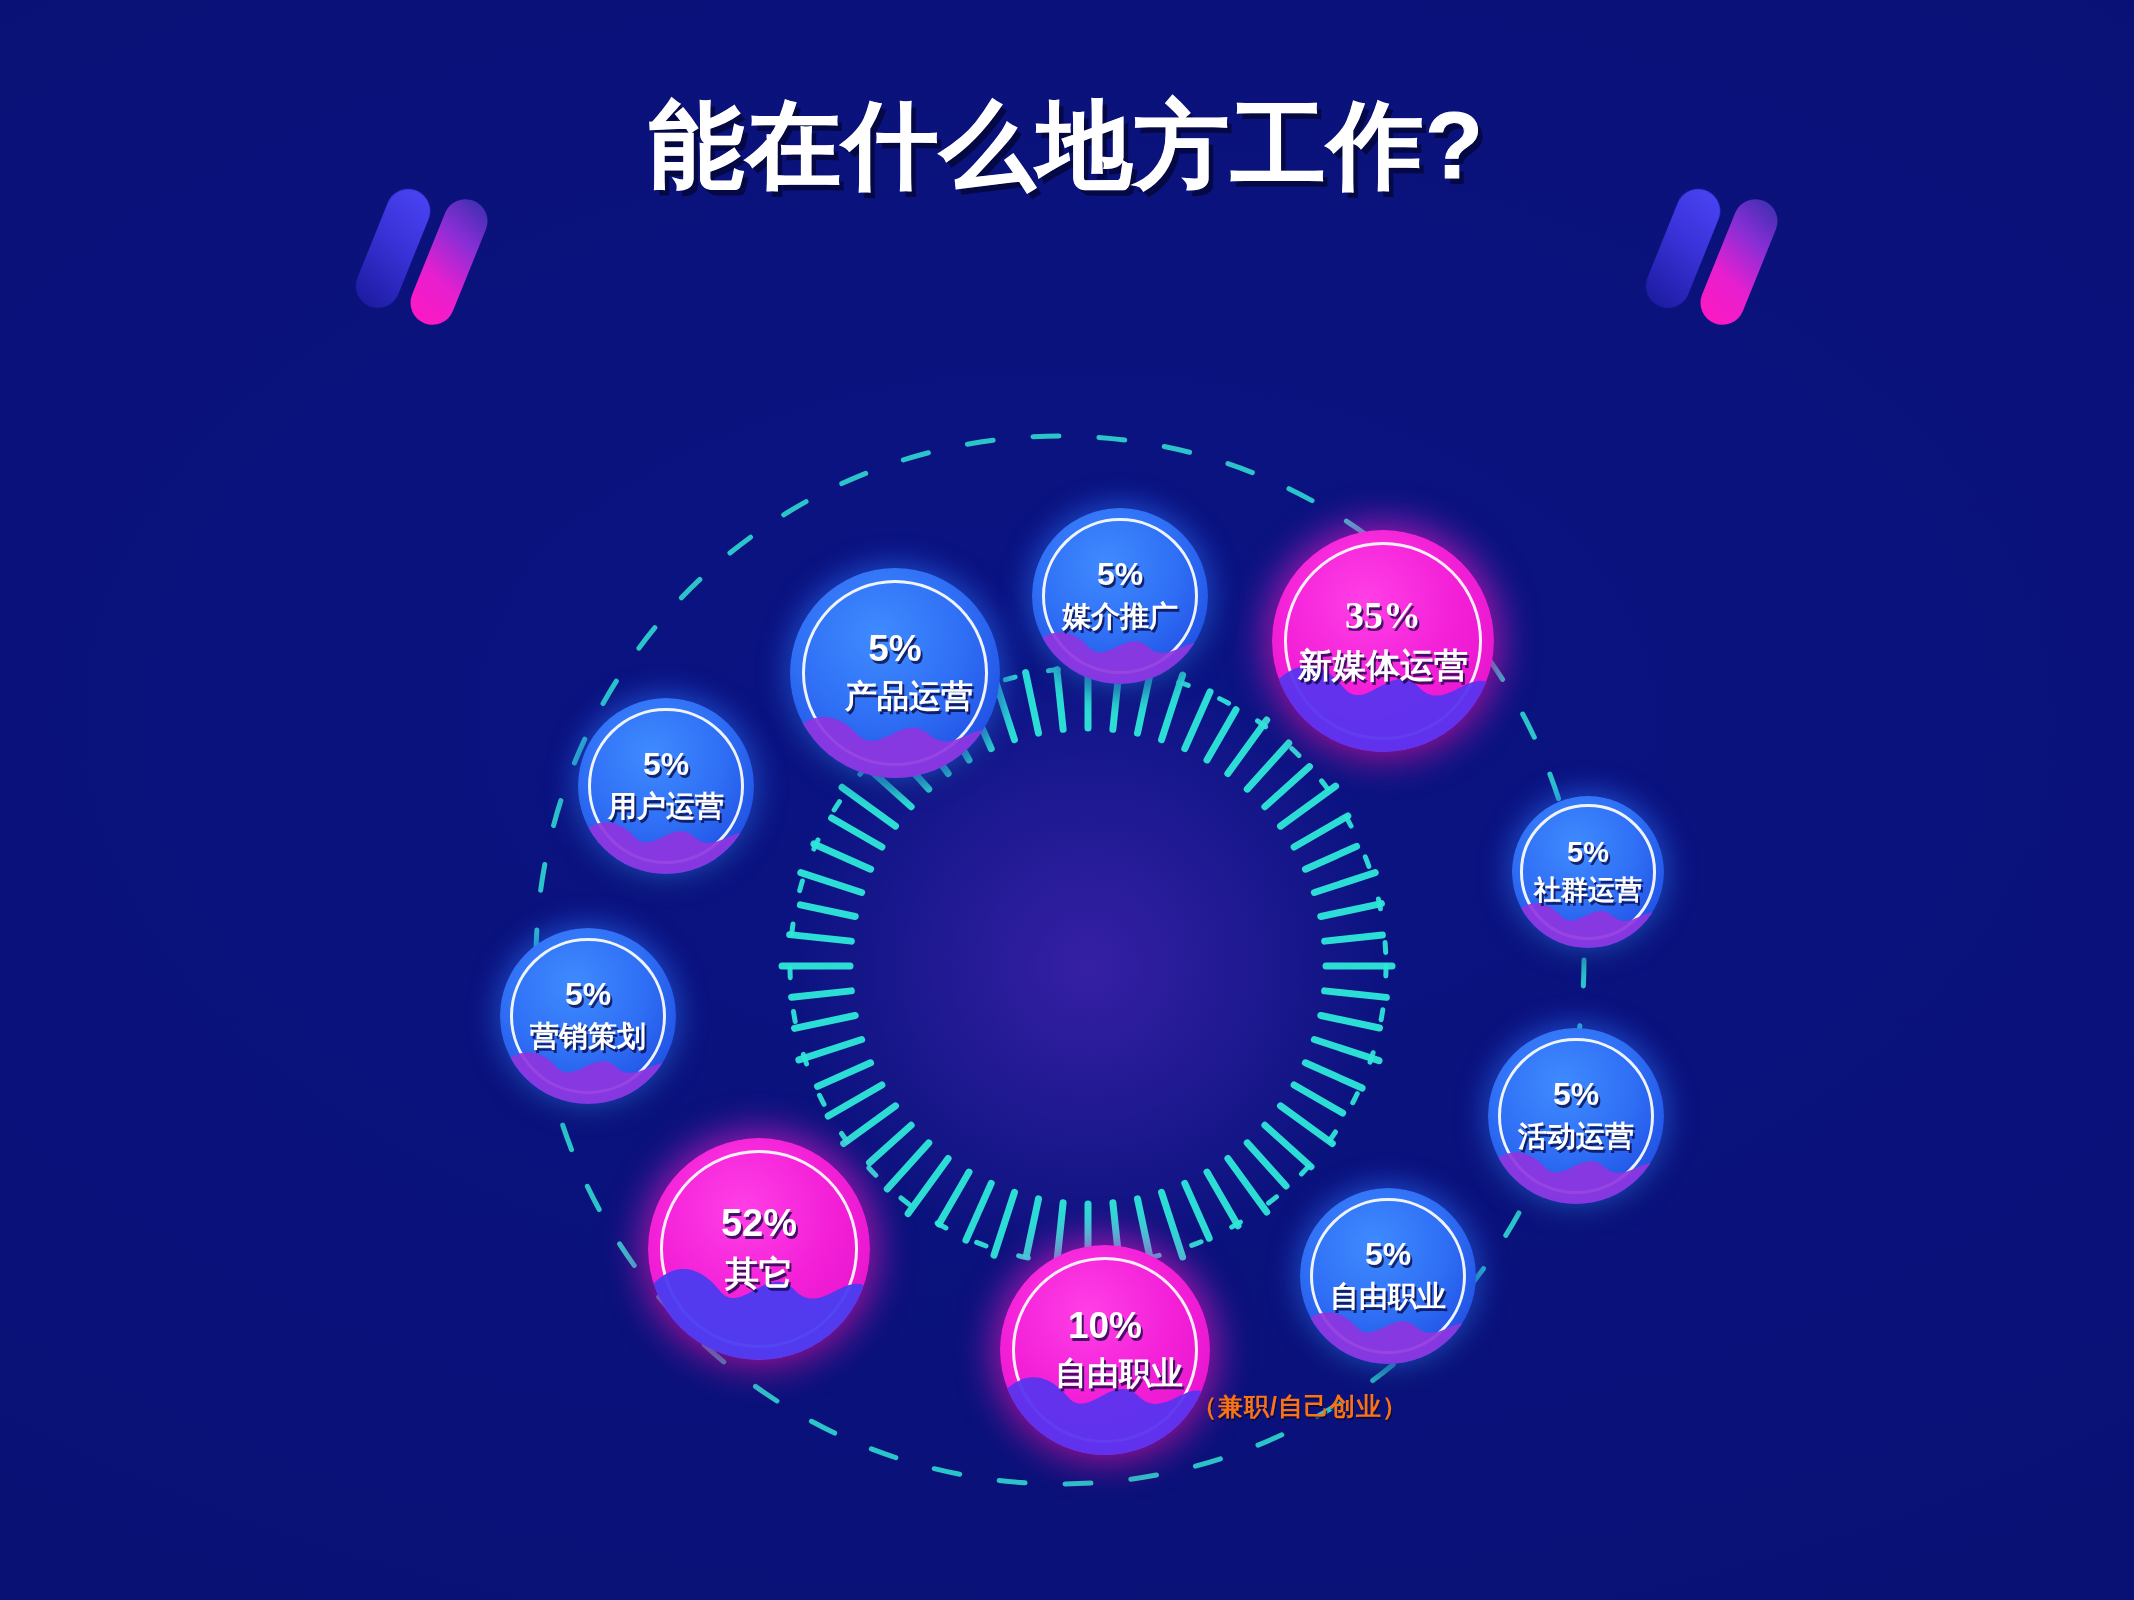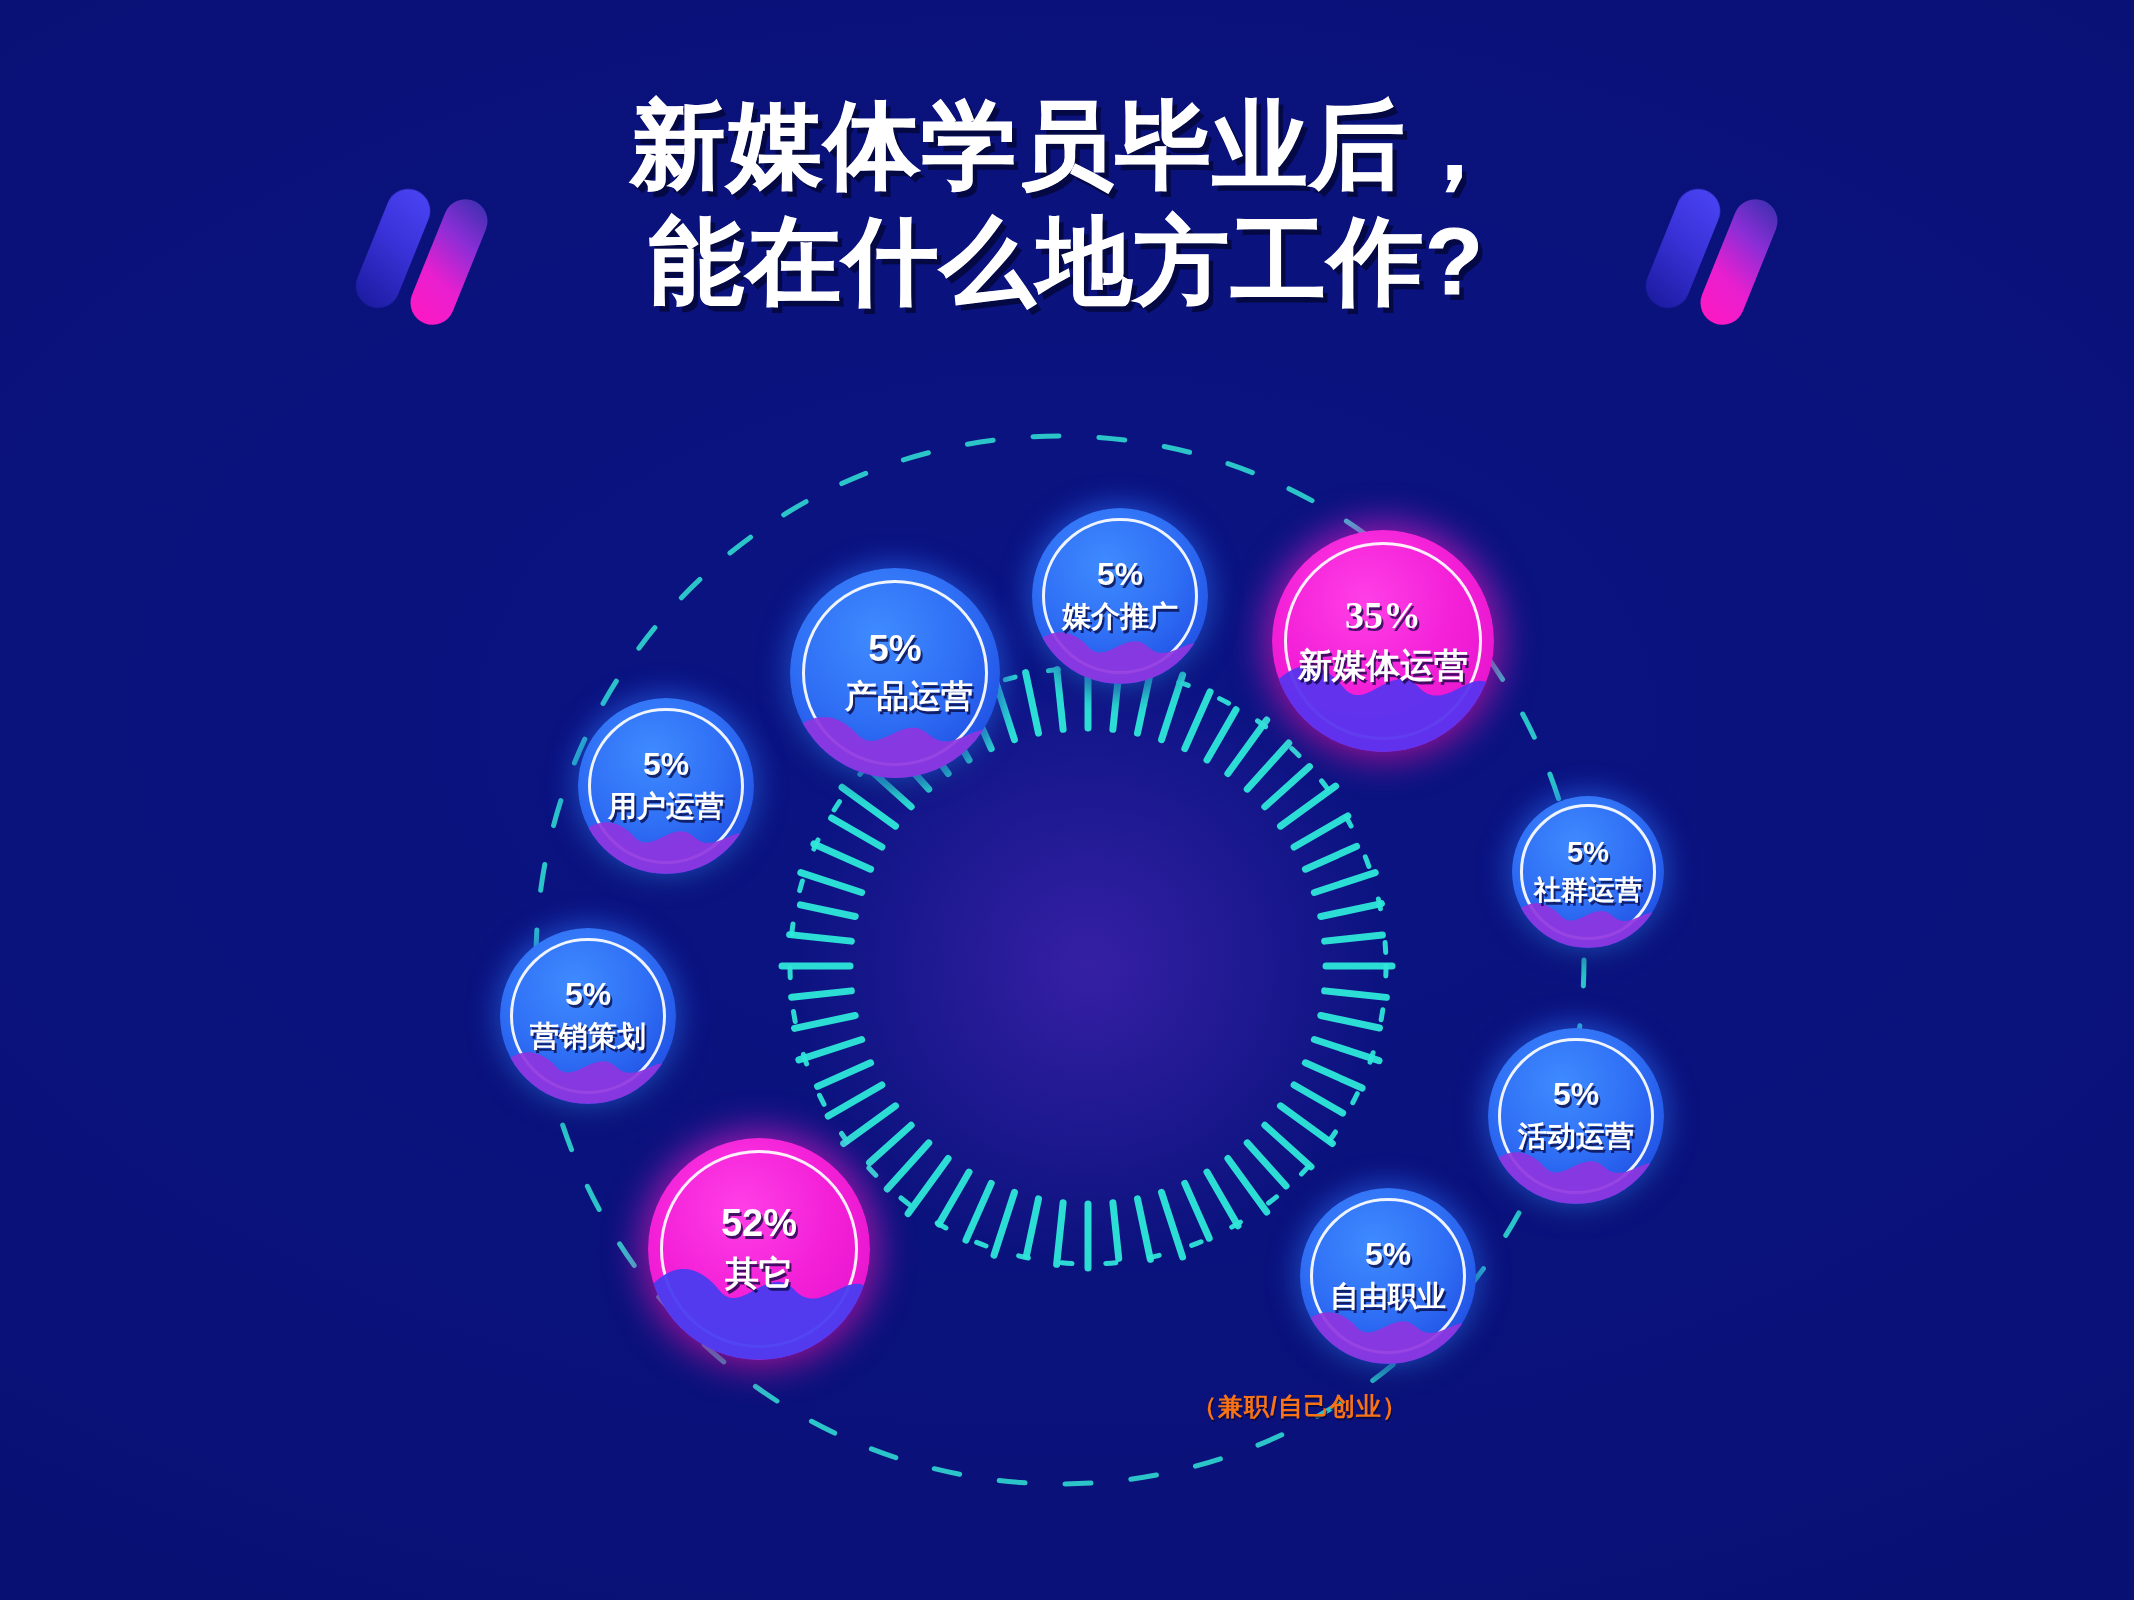--- a/index.html
+++ b/index.html
@@ -106,21 +106,20 @@
 <div class="slashes left">
   <div class="slash blue"></div>
   <div class="slash pink"></div>
 </div>
 <div class="slashes right">
   <div class="slash blue"></div>
   <div class="slash pink"></div>
 </div>
 
 <div class="title">
-  <span class="l1">新媒体学员毕业后，</span>
   <span class="l2">能在什么地方工作?</span>
 </div>
 
 <div class="stage">
 
   <svg class="orbit-svg" viewBox="0 0 2134 1600">
     <defs>
       <radialGradient id="hubGlow" cx="50%" cy="50%" r="50%">
         <stop offset="0%" stop-color="#6a2fd0" stop-opacity="0.45"></stop>
         <stop offset="100%" stop-color="#6a2fd0" stop-opacity="0"></stop>
@@ -238,20 +237,28 @@
 
   <div class="node blue s-md" style="left:1300px;top:1188px;">
     <div class="inner-ring"></div>
     <div class="pct">5%</div>
     <div class="lbl">自由职业</div>
     <svg class="wave" viewBox="0 0 100 34" preserveAspectRatio="none">
       <path d="M0,13 C10,2 22,2 32,13 C42,24 54,2 66,13 C78,24 90,4 100,13 L100,34 L0,34 Z" fill="#8f35e0" opacity="0.92"></path>
     </svg>
   </div>
 
+  <div class="node pink s-lg" style="left:1000px;top:1245px;">
+    <div class="inner-ring"></div>
+    <div class="pct">10%</div>
+    <div class="lbl">自由职业</div>
+    <svg class="wave" viewBox="0 0 100 40" preserveAspectRatio="none" style="height:40%;">
+      <path d="M0,12 C10,0 22,0 32,12 C42,24 54,0 66,12 C78,24 90,2 100,12 L100,40 L0,40 Z" fill="#5a34ee" opacity="0.95"></path>
+    </svg>
+  </div>
   <div class="note" style="left:1192px;top:1390px;">（兼职/自己创业）</div>
 
   <div class="node pink s-xl" style="left:648px;top:1138px;">
     <div class="inner-ring"></div>
     <div class="pct">52%</div>
     <div class="lbl">其它</div>
     <svg class="wave" viewBox="0 0 100 42" preserveAspectRatio="none" style="height:44%;">
       <path d="M0,12 C10,0 22,0 32,12 C42,24 54,0 66,12 C78,24 90,2 100,12 L100,42 L0,42 Z" fill="#4a3cf0" opacity="0.95"></path>
     </svg>
   </div>

